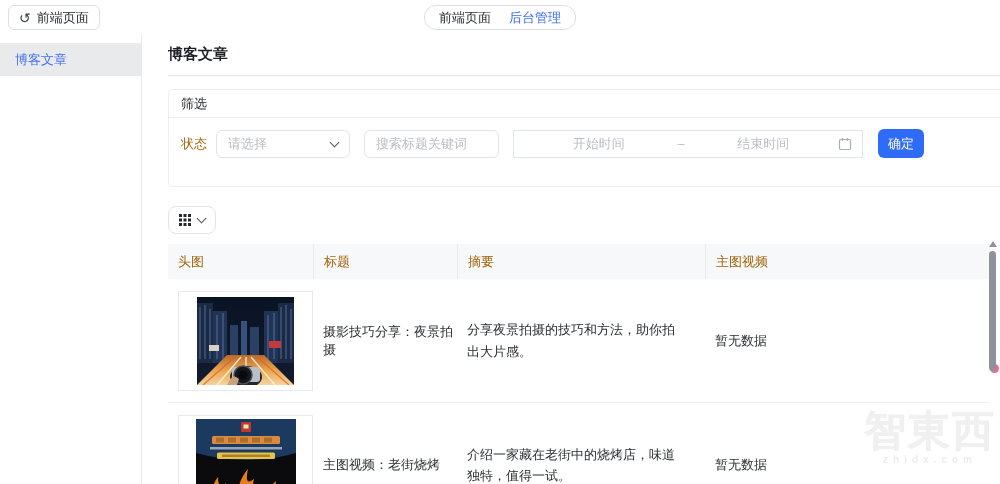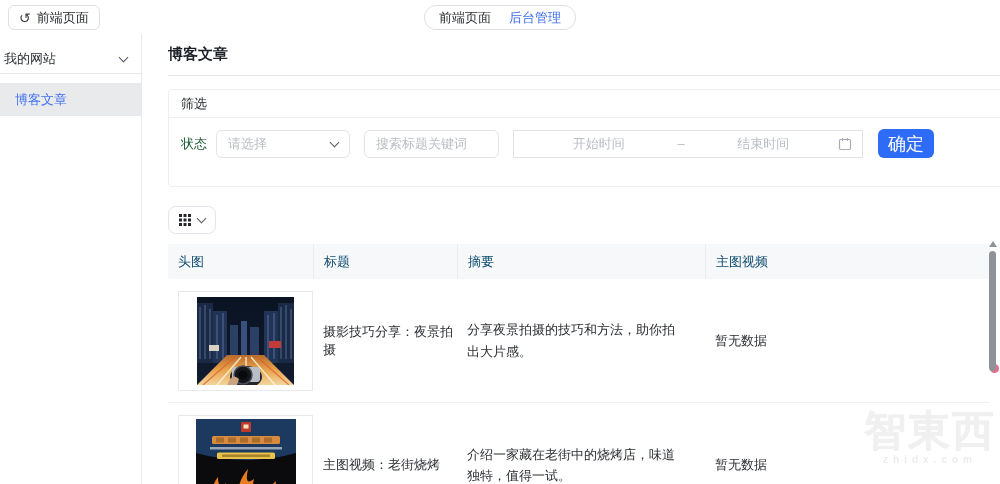--- a/index.html
+++ b/index.html
@@ -30,43 +30,43 @@
   .main { flex:1; min-width:0; padding-left:26px; position:relative; }
   .page-title { margin-top:11px; font-size:15px; font-weight:600; color:#1f2329; line-height:18px; }
   .title-divider { margin-top:12px; border-bottom:1px solid #e4e7eb; }
 
   
   .filter-panel { margin-top:13px; margin-right:-6px; border:1px solid #eceef2;
     border-radius:4px; background:#fff; }
   .filter-header { height:28px; line-height:28px; padding-left:12px; font-size:13px;
     color:#22252b; border-bottom:1px solid #eceef2; }
   .filter-body { display:flex; align-items:center; padding:11px 12px 28px 12px; }
-  .f-label { color:#14532d; margin-right:9px; }
+  .f-label { color:#a16207; margin-right:9px; }
   .select-box { width:134px; height:28px; border:1px solid #e0e3e9; border-radius:6px;
     display:flex; align-items:center; justify-content:space-between; padding:0 11px;
     color:#b9bdc5; background:#fff; cursor:pointer; }
   .kw-input { margin-left:14px; width:135px; height:28px; border:1px solid #e0e3e9;
     border-radius:6px; padding:0 11px; font-size:13px; font-family:inherit; color:#2b2e33; outline:none; }
   .kw-input::placeholder { color:#b9bdc5; }
   .daterange { margin-left:14px; width:350px; height:28px; border:1px solid #e0e3e9;
     border-radius:0; display:flex; align-items:center; padding:0 10px; background:#fff; }
   .daterange .dr-cell { flex:1; text-align:center; color:#b9bdc5; }
   .daterange .dr-sep { color:#b9bdc5; padding:0 4px; }
   .confirm-btn { margin-left:15px; height:29px; padding:0 10px; background:#2e6bf6;
-    color:#fff; border:none; border-radius:6px; font-size:18px; font-family:inherit; cursor:pointer; }
+    color:#fff; border:none; border-radius:6px; font-size:13px; font-family:inherit; cursor:pointer; }
 
   
   .view-btn { margin-top:19px; width:48px; height:28px; border:1px solid #e1e4e9;
     border-radius:8px; background:#fff; display:flex; align-items:center;
     justify-content:center; gap:7px; cursor:pointer; }
 
   
   .table { margin-top:10px; margin-right:10px; }
   .thead { display:flex; align-items:center; height:35px; background:#f7f8fa; border-radius:2px; }
-  .th { padding-left:10px; color:#0c4a6e; display:flex; align-items:center; height:35px; }
+  .th { padding-left:10px; color:#a16207; display:flex; align-items:center; height:35px; }
   .th + .th { border-left:1px solid #e9ebee; }
   .c1 { width:145px; flex-shrink:0; }
   .c2 { width:144px; flex-shrink:0; }
   .c3 { width:248px; flex-shrink:0; }
   .c4 { flex:1; min-width:0; }
   .trow { display:flex; align-items:center; height:124px; border-bottom:1px solid #f0f1f4; }
   .td { padding-left:10px; }
   .td.c3 { padding-right:18px; line-height:1.65; }
   .thumb-box { width:135px; height:100px; border:1px solid #e7e9ed; background:#fff;
     display:flex; align-items:center; justify-content:center; }
@@ -102,24 +102,20 @@
   </button>
   <div class="seg">
     <span class="tab">前端页面</span>
     <span class="tab active">后台管理</span>
   </div>
 </div>
 
 <div class="layout">
 
   <div class="sidebar">
-    <div class="sidebar-header">
-      <span class="lbl">我的网站</span>
-      <span class="chev"></span>
-    </div>
     <div class="sidebar-item">
       <span>博客文章</span>
     </div>
   </div>
 
   <div class="main">
     <div class="page-title">博客文章</div>
     <div class="title-divider"></div>
 
     <div class="filter-panel">

